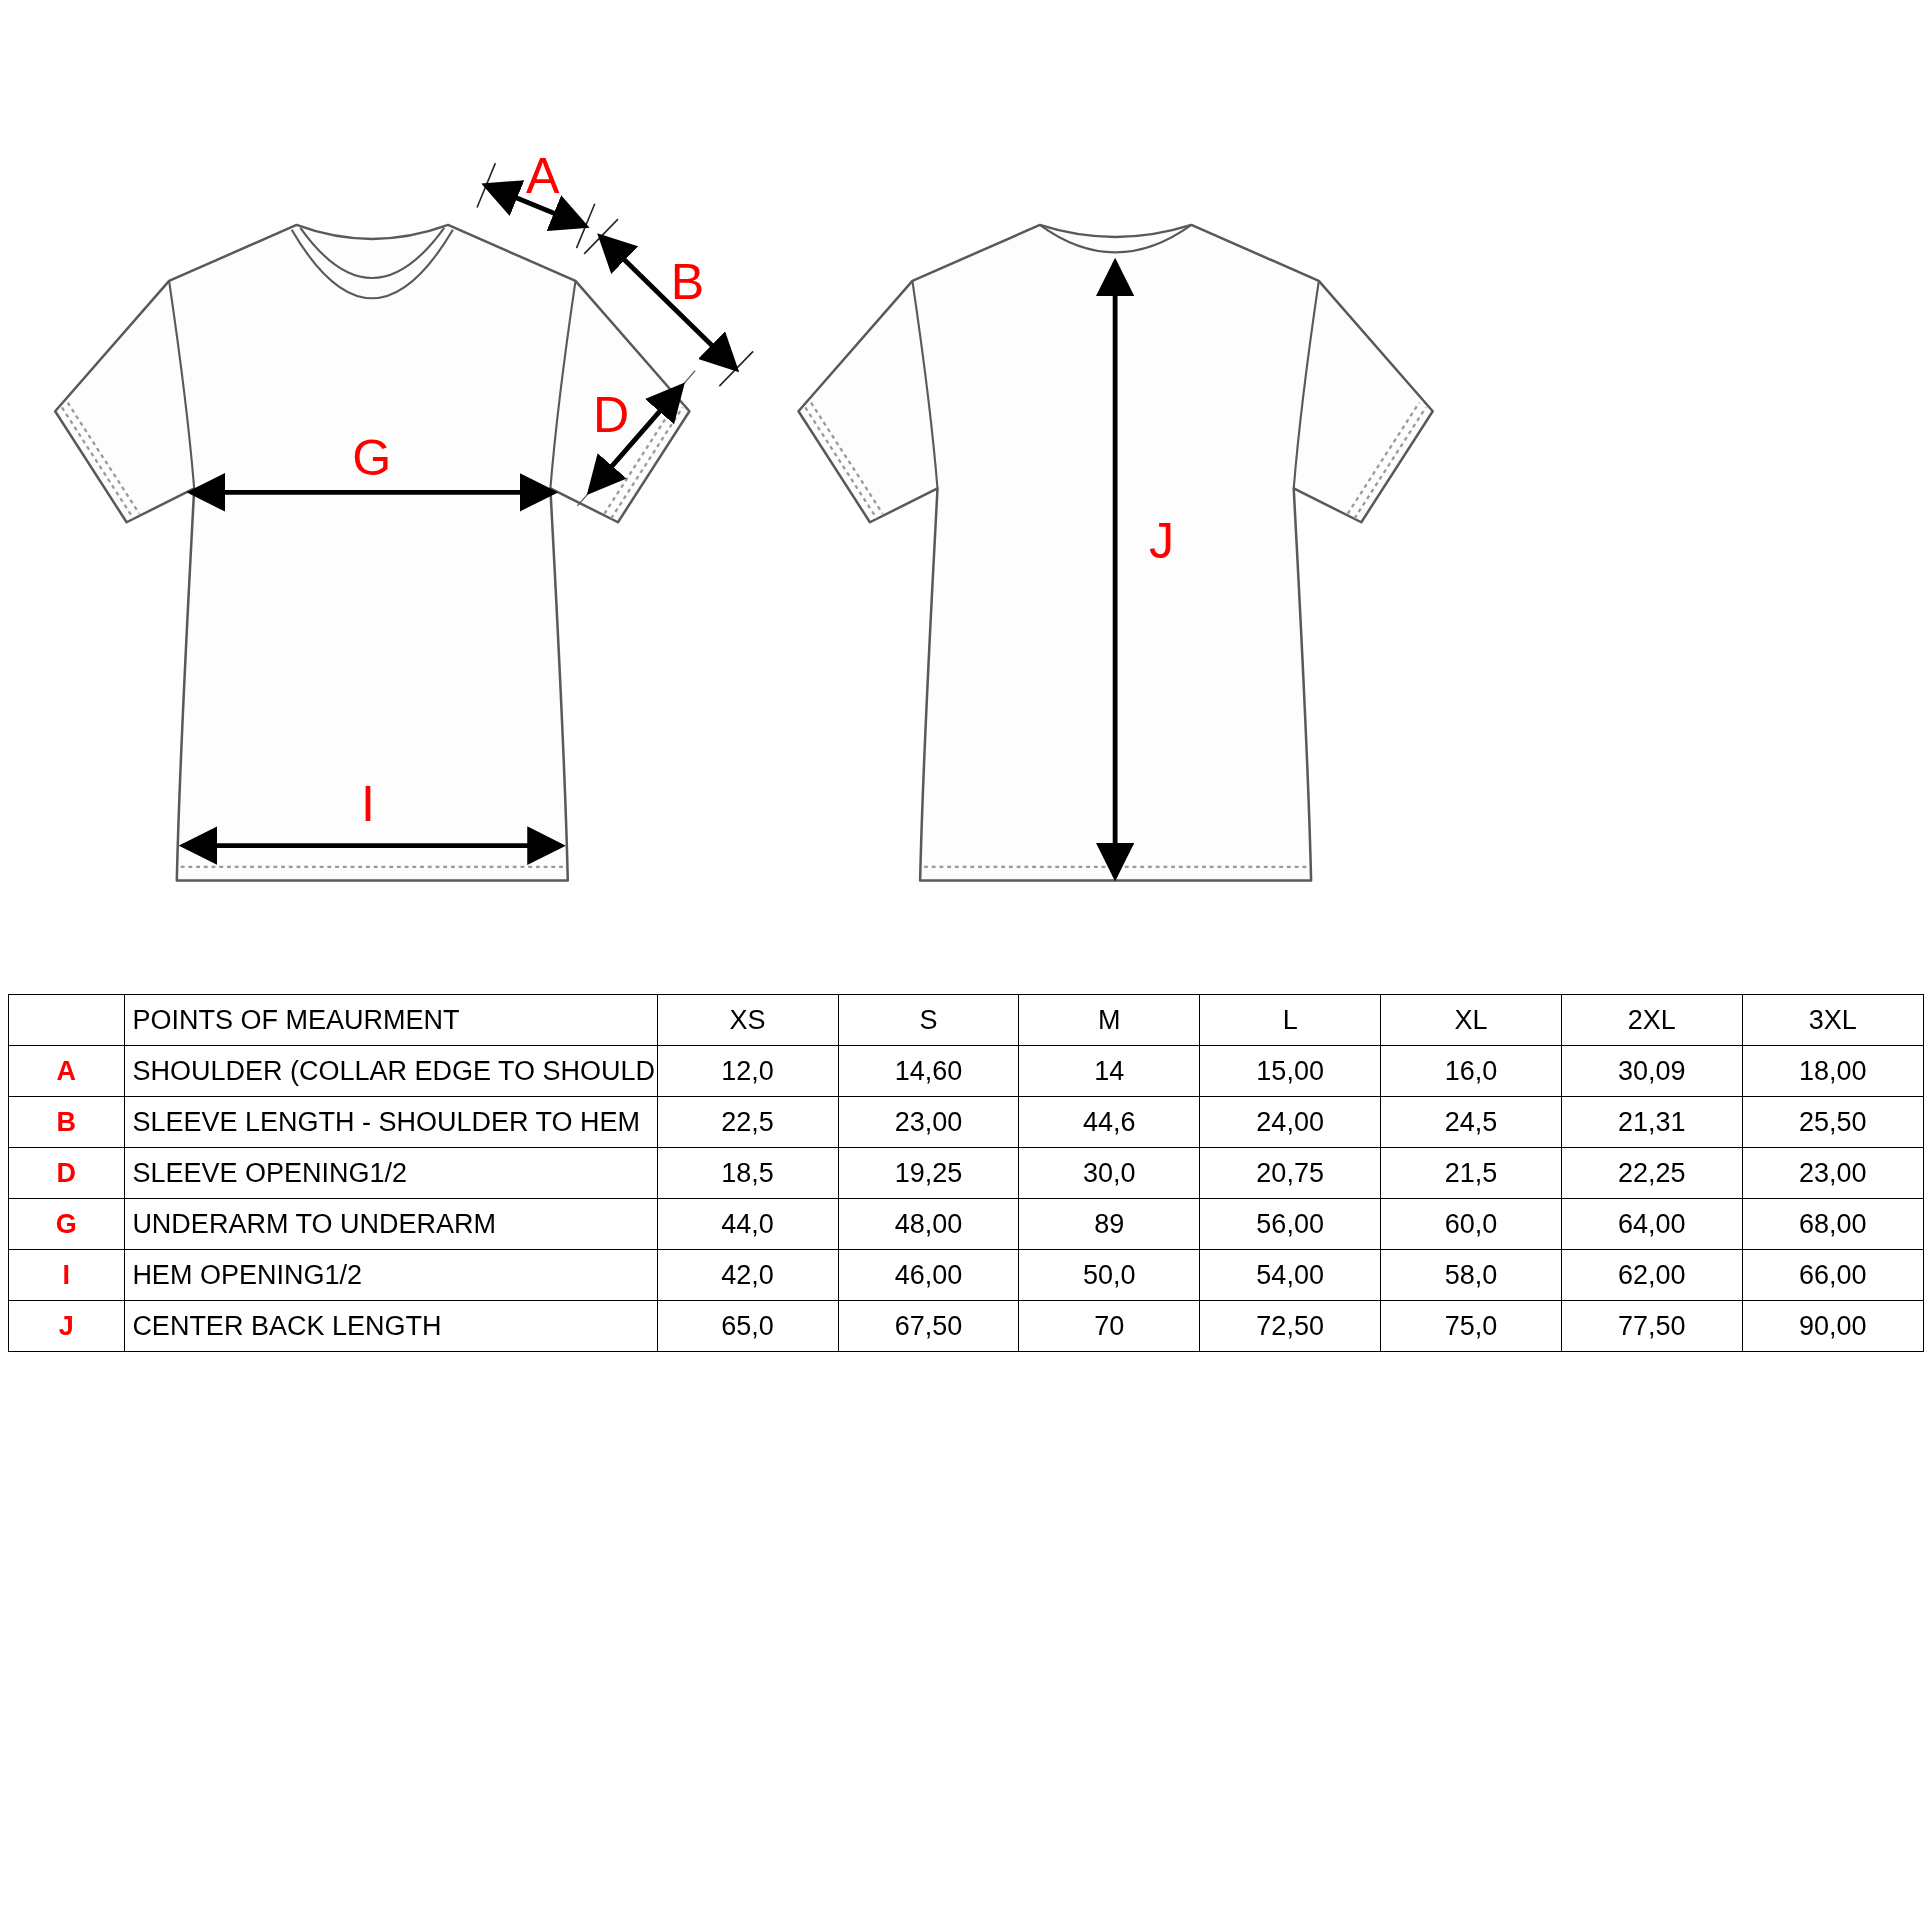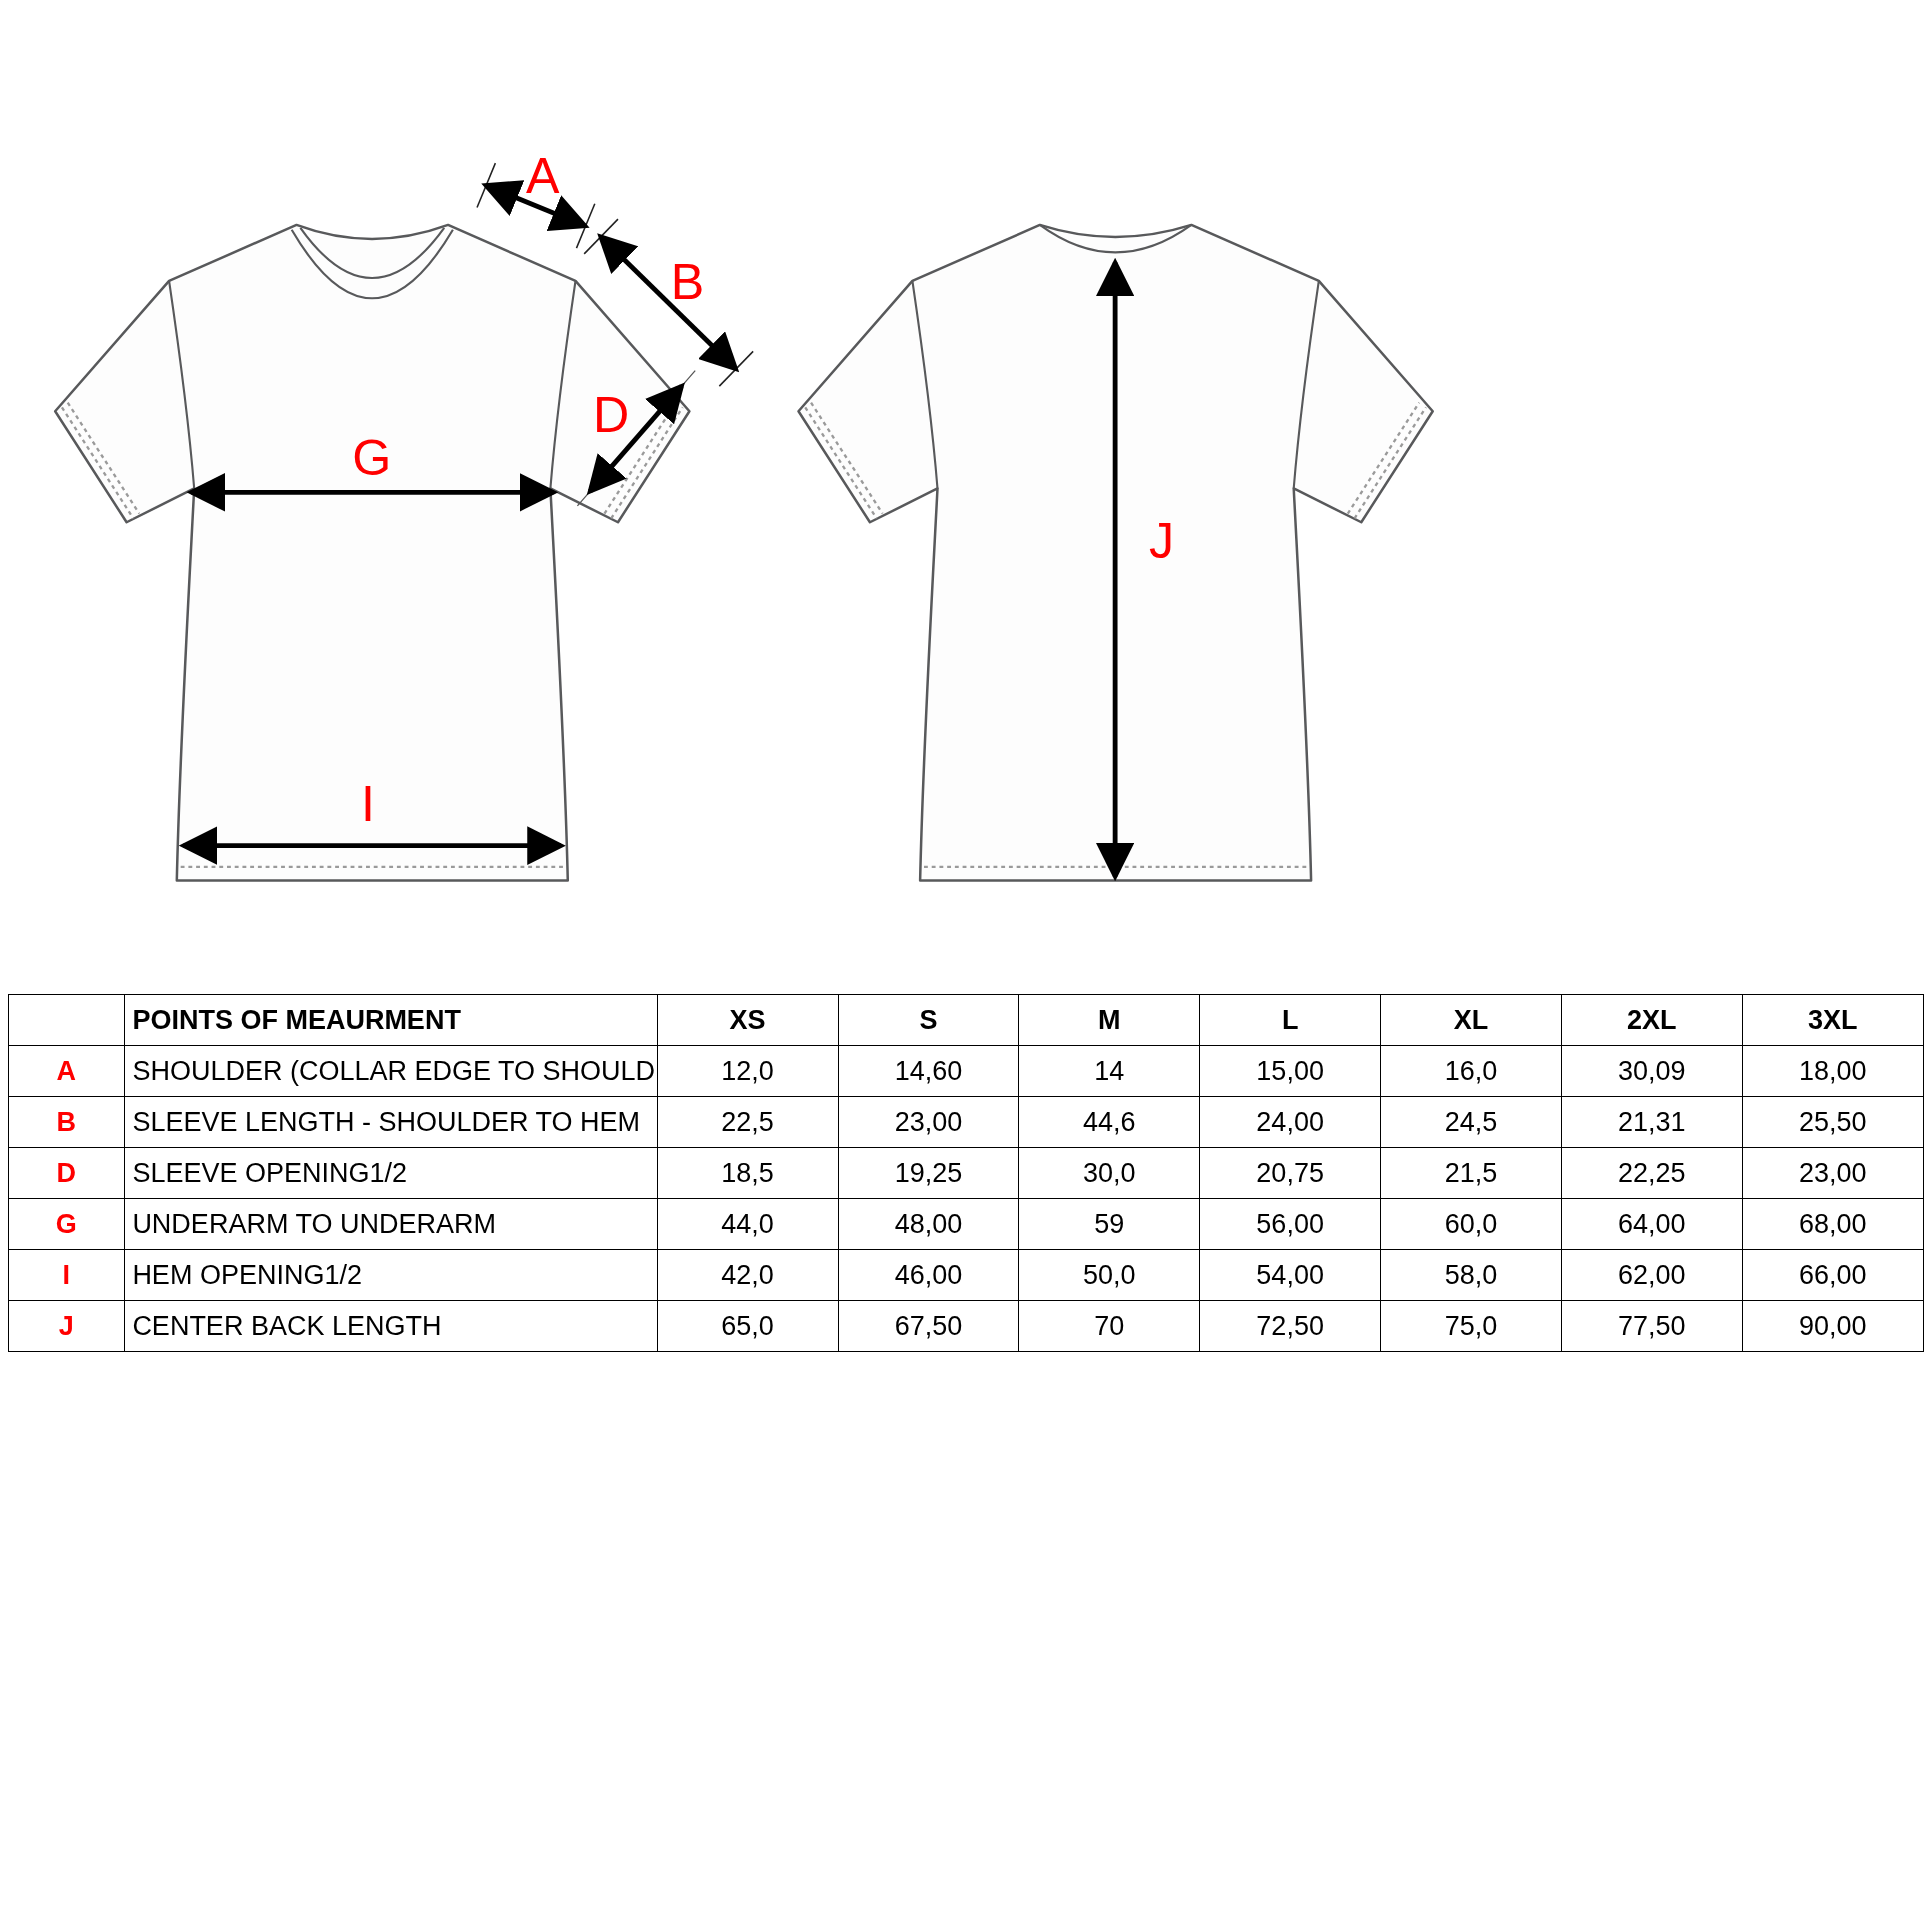--- a/index.html
+++ b/index.html
@@ -25,21 +25,21 @@
   table.size-table {
     position:absolute; left:7.7px; top:994px; width:1916px;
     border-collapse:collapse; table-layout:fixed;
     font-size:27px; color:#000;
   }
   .size-table th, .size-table td {
     border:1.9px solid #000; height:51px; padding:0 5.8px;
     text-align:center; vertical-align:middle;
     white-space:nowrap; overflow:hidden;
   }
-  .size-table thead th { font-weight:bold; }
+  .size-table thead th { font-weight:normal; }
   .size-table .lbl { text-align:left; padding-left:7.7px; }
   .size-table .pt  { color:var(--accent); font-weight:bold; }
 </style>
 </head>
 <body>
 
 <svg class="diagram" width="1931" height="975" viewBox="0 0 2000 1010" xmlns="http://www.w3.org/2000/svg">
   <defs>
     <marker id="ah" markerWidth="8" markerHeight="8" refX="7" refY="4" orient="auto" markerUnits="strokeWidth">
       <path d="M0,0 L8,4 L0,8 Z" fill="#000"></path>
@@ -174,21 +174,21 @@
       <td>20,75</td>
       <td>21,5</td>
       <td>22,25</td>
       <td>23,00</td>
     </tr>
     <tr>
       <td class="pt">G</td>
       <td class="lbl">UNDERARM TO UNDERARM</td>
       <td>44,0</td>
       <td>48,00</td>
-      <td>59</td>
+      <td>89</td>
       <td>56,00</td>
       <td>60,0</td>
       <td>64,00</td>
       <td>68,00</td>
     </tr>
     <tr>
       <td class="pt">I</td>
       <td class="lbl">HEM OPENING1/2</td>
       <td>42,0</td>
       <td>46,00</td>

